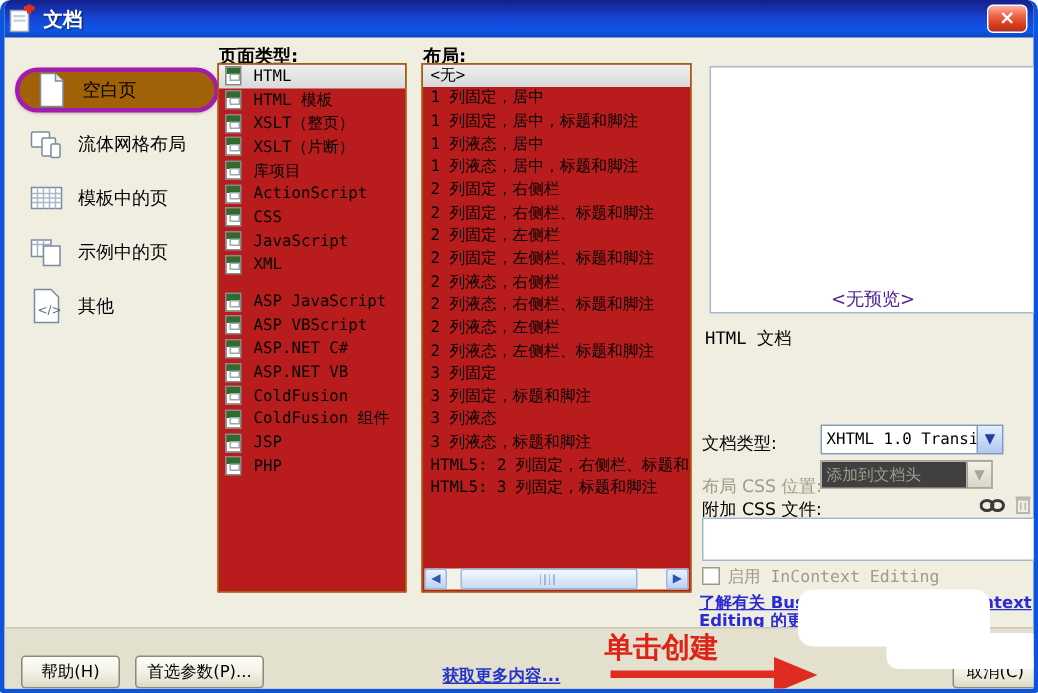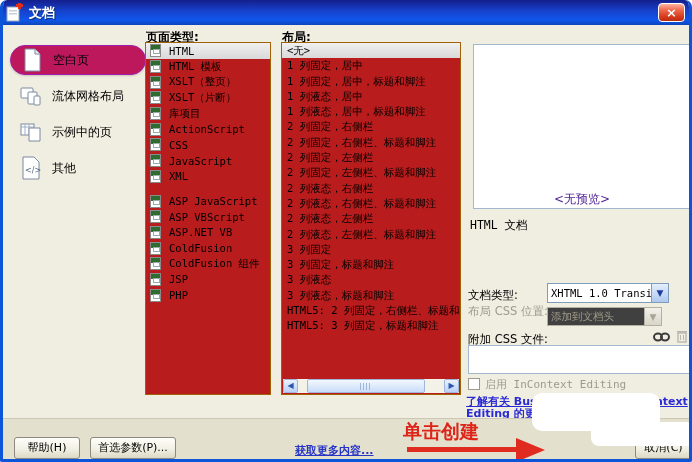--- a/index.html
+++ b/index.html
@@ -14,21 +14,21 @@
   .title-icon { position:absolute; left:5px; top:3px; width:19px; height:19px; }
   .title-text { position:absolute; left:29px; top:4px; color:#fff; font-size:13px; font-weight:bold;
     text-shadow:1px 1px 1px #0a2a6e; }
   .close-btn { position:absolute; right:7px; top:3px; width:27px; height:19px;
     background:linear-gradient(180deg,#ffb2a2 0%,#ef6a4e 35%,#d63a1b 75%,#b92d12 100%);
     border:1px solid #fff; border-radius:4px; color:#fff; font-size:13px; font-weight:bold;
     text-align:center; line-height:17px; cursor:pointer; }
   
   .sidebar { position:absolute; left:7px; top:45px; width:136px; display:flex; flex-direction:column; gap:6px; }
   .sb-item { position:relative; height:30px; display:flex; align-items:center; gap:8px; padding-left:8px; cursor:pointer; }
-  .sb-item.selected { background:#be185d; border:1px solid #a21caf; border-radius:15px; box-shadow:0 1px 2px #c9c5b4; }
+  .sb-item.selected { background:#a16207; border:3px solid #a21caf; border-radius:15px; box-shadow:0 1px 2px #c9c5b4; }
   .sb-icon { width:26px; height:26px; display:inline-block; flex:0 0 26px; }
   .sb-label { font-size:12px; color:#000; }
   
   .col-header { position:absolute; top:29px; font-size:12px; color:#000;font-weight:bold; }
   
   .listbox { position:absolute; top:42px; background:#b91c1c; border:1px solid #a16207; overflow:hidden; }
   .pt-list { left:142px; width:126px; height:353px; }
   .ly-list { left:278px; width:180px; height:353px; }
   .pt-row { height:15.7px; display:flex; align-items:center; padding-left:4px; white-space:nowrap;
     font-family:"DejaVu Sans Mono", monospace; font-size:10.5px; color:#000; cursor:pointer; }
@@ -115,20 +115,27 @@
       <div class="sb-item">
         <span class="sb-icon"><svg viewBox="0 0 26 26">
             <rect x="3" y="5" width="12" height="10" rx="1" fill="#fff" stroke="#7a8aa0"></rect>
             <rect x="10" y="9" width="9" height="12" rx="1" fill="#fff" stroke="#7a8aa0"></rect>
             <rect x="16" y="13" width="6" height="9" rx="1" fill="#fff" stroke="#7a8aa0"></rect>
           </svg></span>
         <span class="sb-label">流体网格布局</span>
       </div>
       <div class="sb-item">
         <span class="sb-icon"><svg viewBox="0 0 26 26">
+            <rect x="3" y="6" width="20" height="14" fill="#fff" stroke="#7a8aa0"></rect>
+            <path d="M3 10 h20 M3 13 h20 M3 16 h20 M7 6 v14 M11 6 v14 M15 6 v14 M19 6 v14" stroke="#aab9c9"></path>
+          </svg></span>
+        <span class="sb-label">模板中的页</span>
+      </div>
+      <div class="sb-item">
+        <span class="sb-icon"><svg viewBox="0 0 26 26">
             <rect x="3" y="5" width="13" height="11" fill="#fff" stroke="#7a8aa0"></rect>
             <path d="M3 8 h13 M7 5 v11 M11 5 v11" stroke="#9fb0c2"></path>
             <path d="M11 9 h11 v13 h-11 z" fill="#fff" stroke="#7a8aa0"></path>
           </svg></span>
         <span class="sb-label">示例中的页</span>
       </div>
       <div class="sb-item">
         <span class="sb-icon"><svg viewBox="0 0 26 26">
             <path d="M5 2 h11 l5 5 v17 h-16 z" fill="#fff" stroke="#7a8aa0"></path>
             <text x="7" y="18" font-size="8" fill="#55687c">&lt;/&gt;</text>
@@ -177,20 +184,24 @@
         <span class="pt-icon"></span>
         <span>XML</span>
       </div>
       <div class="pt-row gap">
         <span class="pt-icon"></span>
         <span>ASP JavaScript</span>
       </div>
       <div class="pt-row">
         <span class="pt-icon"></span>
         <span>ASP VBScript</span>
+      </div>
+      <div class="pt-row">
+        <span class="pt-icon"></span>
+        <span>ASP.NET C#</span>
       </div>
       <div class="pt-row">
         <span class="pt-icon"></span>
         <span>ASP.NET VB</span>
       </div>
       <div class="pt-row">
         <span class="pt-icon"></span>
         <span>ColdFusion</span>
       </div>
       <div class="pt-row">
@@ -238,21 +249,21 @@
     <span>&lt;无预览&gt;</span>
   </div>
   <div class="preview-desc">HTML 文档</div>
 
   <div class="opt-label" style="left:465px; top:288px;">文档类型:</div>
   <div class="combo" style="left:544px; top:283px; width:122px;">
     <span class="combo-text">XHTML 1.0 Transitional</span>
     <span class="combo-arrow">▼</span>
   </div>
 
-  <div class="opt-label disabled" style="left:465px; top:304px;">布局 CSS 位置:</div>
+  <div class="opt-label disabled" style="left:465px; top:317px;">布局 CSS 位置:</div>
   <div class="combo disabled" style="left:544px; top:307px; width:115px; height:19px;">
     <span class="combo-text">添加到文档头</span>
     <span class="combo-arrow">▼</span>
   </div>
 
   <div class="opt-label" style="left:465px; top:332px;">附加 CSS 文件:</div>
   <svg class="chain-icon" width="17" height="10" viewBox="0 0 17 10">
     <ellipse cx="5" cy="5" rx="4" ry="3.4" fill="none" stroke="#3a3a3a" stroke-width="2"></ellipse>
     <ellipse cx="12" cy="5" rx="4" ry="3.4" fill="none" stroke="#3a3a3a" stroke-width="2"></ellipse>
   </svg>

